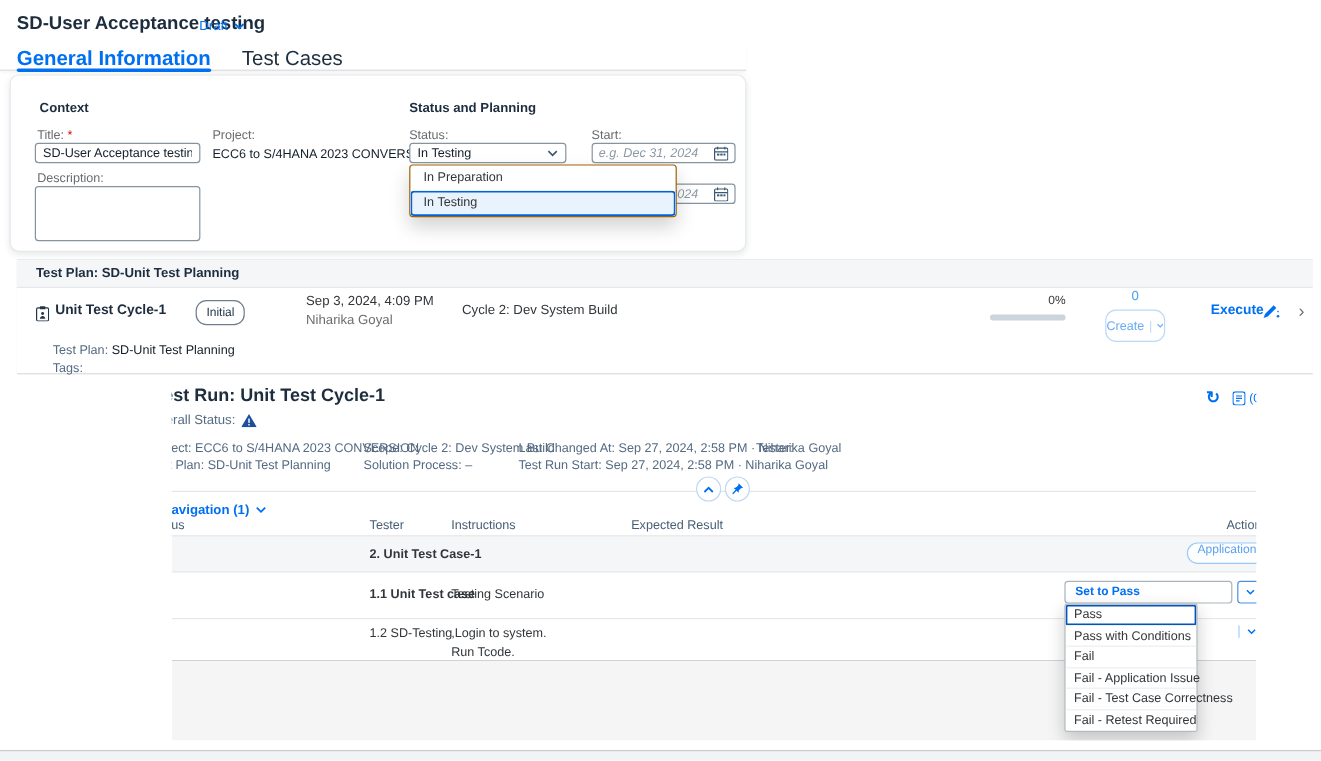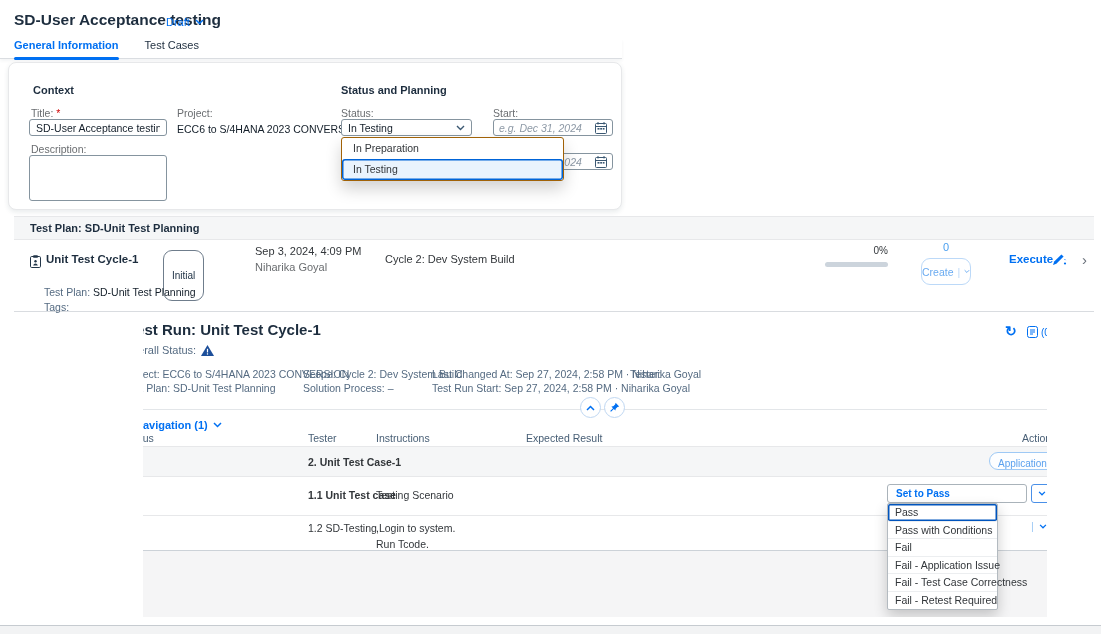--- a/index.html
+++ b/index.html
@@ -7,21 +7,21 @@
   .root {
     position:relative; width:1101px; height:634px; overflow:hidden;
     font-family:"Liberation Sans", sans-serif; background:#fff; color:#32363a;
   }
   
   .page-title { position:absolute; left:14px; top:11px; font-size:15.5px; font-weight:bold; color:#1d2d3e; }
   .draft-btn { position:absolute; left:166px; top:16px; display:flex; align-items:center; gap:5px;
     font-size:11px; color:#0070f2; cursor:pointer; }
   .tabs { position:absolute; left:0; top:39px; width:622px; height:20px; display:flex; gap:26px;
     padding-left:14px; border-bottom:1px solid #dadde1; box-shadow:0 2px 3px rgba(45,60,80,.06); }
-  .tab { position:relative; font-size:11px; color:#1d2d3e; padding-bottom:20px; cursor:pointer; }
+  .tab { position:relative; font-size:17px; color:#1d2d3e; padding-bottom:20px; cursor:pointer; }
   .tab.active { color:#0070f2; font-weight:bold; }
   .tab.active::after { content:""; position:absolute; left:0; right:0; bottom:-1px; height:3px;
     background:#0070f2; border-radius:2px; }
 
   
   .card { position:absolute; left:8px; top:62px; width:614px; height:148px; background:#fff;
     border:1px solid #e7e8ea; border-radius:8px; box-shadow:0 2px 5px rgba(34,54,73,.10); }
   .lbl { position:absolute; font-size:10.5px; color:#6a6d70; white-space:nowrap; }
   .req { color:#d20a0a; }
   .heading { position:absolute; font-size:11px; font-weight:bold; color:#1d2d3e; }
@@ -41,21 +41,21 @@
   .popup-item.selected { background:#e9f3fd; box-shadow:inset 0 0 0 1.5px #0064d8; border-radius:3px; }
   .popup-item.dim { background:#f2f3f4; }
 
   
   .testplan { position:absolute; left:14px; top:217px; width:1080px; height:95px; background:#fff;
     border-bottom:1px solid #d9dce0; box-shadow:0 -1px 0 #e7e8ea; }
   .tp-header { height:23px; background:#f5f6f7; border-bottom:1px solid #e7e8ea; font-size:11px;
     font-weight:bold; color:#1d2d3e; line-height:23px; padding-left:16px; }
   .tp-row { position:relative; height:46px; }
   .abs { position:absolute; white-space:nowrap; }
-  .badge { border:1px solid #6f7d8c; border-radius:9px; padding:19px 8px; font-size:10px; color:#223548; background:#fff; }
+  .badge { border:1px solid #6f7d8c; border-radius:9px; padding:4px 8px; font-size:10px; color:#223548; background:#fff; }
   .track { position:absolute; width:63px; height:5px; background:#ccd4dc; border-radius:3px; }
   .pill-btn { position:absolute; display:flex; align-items:center; gap:4px; justify-content:center;
     border:1px solid #bcd9f8; border-radius:9px; background:#fff; color:#6aabf1; font-size:10.5px;
     cursor:pointer; }
   .link-blue { color:#0070f2; font-weight:bold; cursor:pointer; }
 
   
   .overlay { position:absolute; left:143px; top:318px; width:904px; height:299px; background:#fff; overflow:hidden; }
   .ov-title { position:absolute; left:-15px; top:3px; font-size:15px; font-weight:bold; color:#1d2d3e; white-space:nowrap; }
   .ov-status { position:absolute; left:-19px; top:26px; display:flex; align-items:center; gap:5px;
@@ -79,21 +79,21 @@
     border:1.5px solid #4a90e8; border-radius:3px; display:flex; align-items:center; justify-content:center;
     color:#0070f2; cursor:pointer; }
   .result-menu { position:absolute; left:744px; top:185px; width:111px; background:#fff;
     border:1px solid #b3bac0; border-radius:2px; box-shadow:0 6px 14px rgba(0,0,0,.20); z-index:10; }
   .menu-item { height:17.5px; line-height:17.5px; padding-left:7px; font-size:10.5px; color:#32363a;
     border-bottom:1px solid #eceef0; cursor:pointer; white-space:nowrap; }
   .menu-item:last-child { border-bottom:none; }
   .menu-item.focused { box-shadow:inset 0 0 0 1.5px #0054bd; border-radius:2px; }
   .gray-area { position:absolute; left:0; right:0; top:233px; bottom:0; background:#f5f5f6; }
   .app-pill { position:absolute; left:846px; top:134px; height:18px; width:80px; border:1px solid #9ec9f5;
-    border-radius:10px; background:#fdfeff; display:flex; align-items:flex-end; gap:4px; padding:0 8px;
+    border-radius:10px; background:#fdfeff; display:flex; align-items:flex-start; gap:4px; padding:0 8px;
     font-size:10px; color:#5ba1ee; cursor:pointer; }
   .mini-action { position:absolute; left:888px; top:202px; display:flex; gap:5px; align-items:center;
     color:#0070f2; font-size:11px; cursor:pointer; }
   .icon-btn { cursor:pointer; display:flex; align-items:center; gap:3px; }
   .refresh-glyph { font-size:14px; color:#0070f2; font-weight:bold; line-height:12px; }
 
   .footer { position:absolute; left:0; top:625px; width:1101px; height:9px; background:#f2f3f4;
     border-top:1px solid #c6cbd0; }
   svg { display:block; }
 </style>

